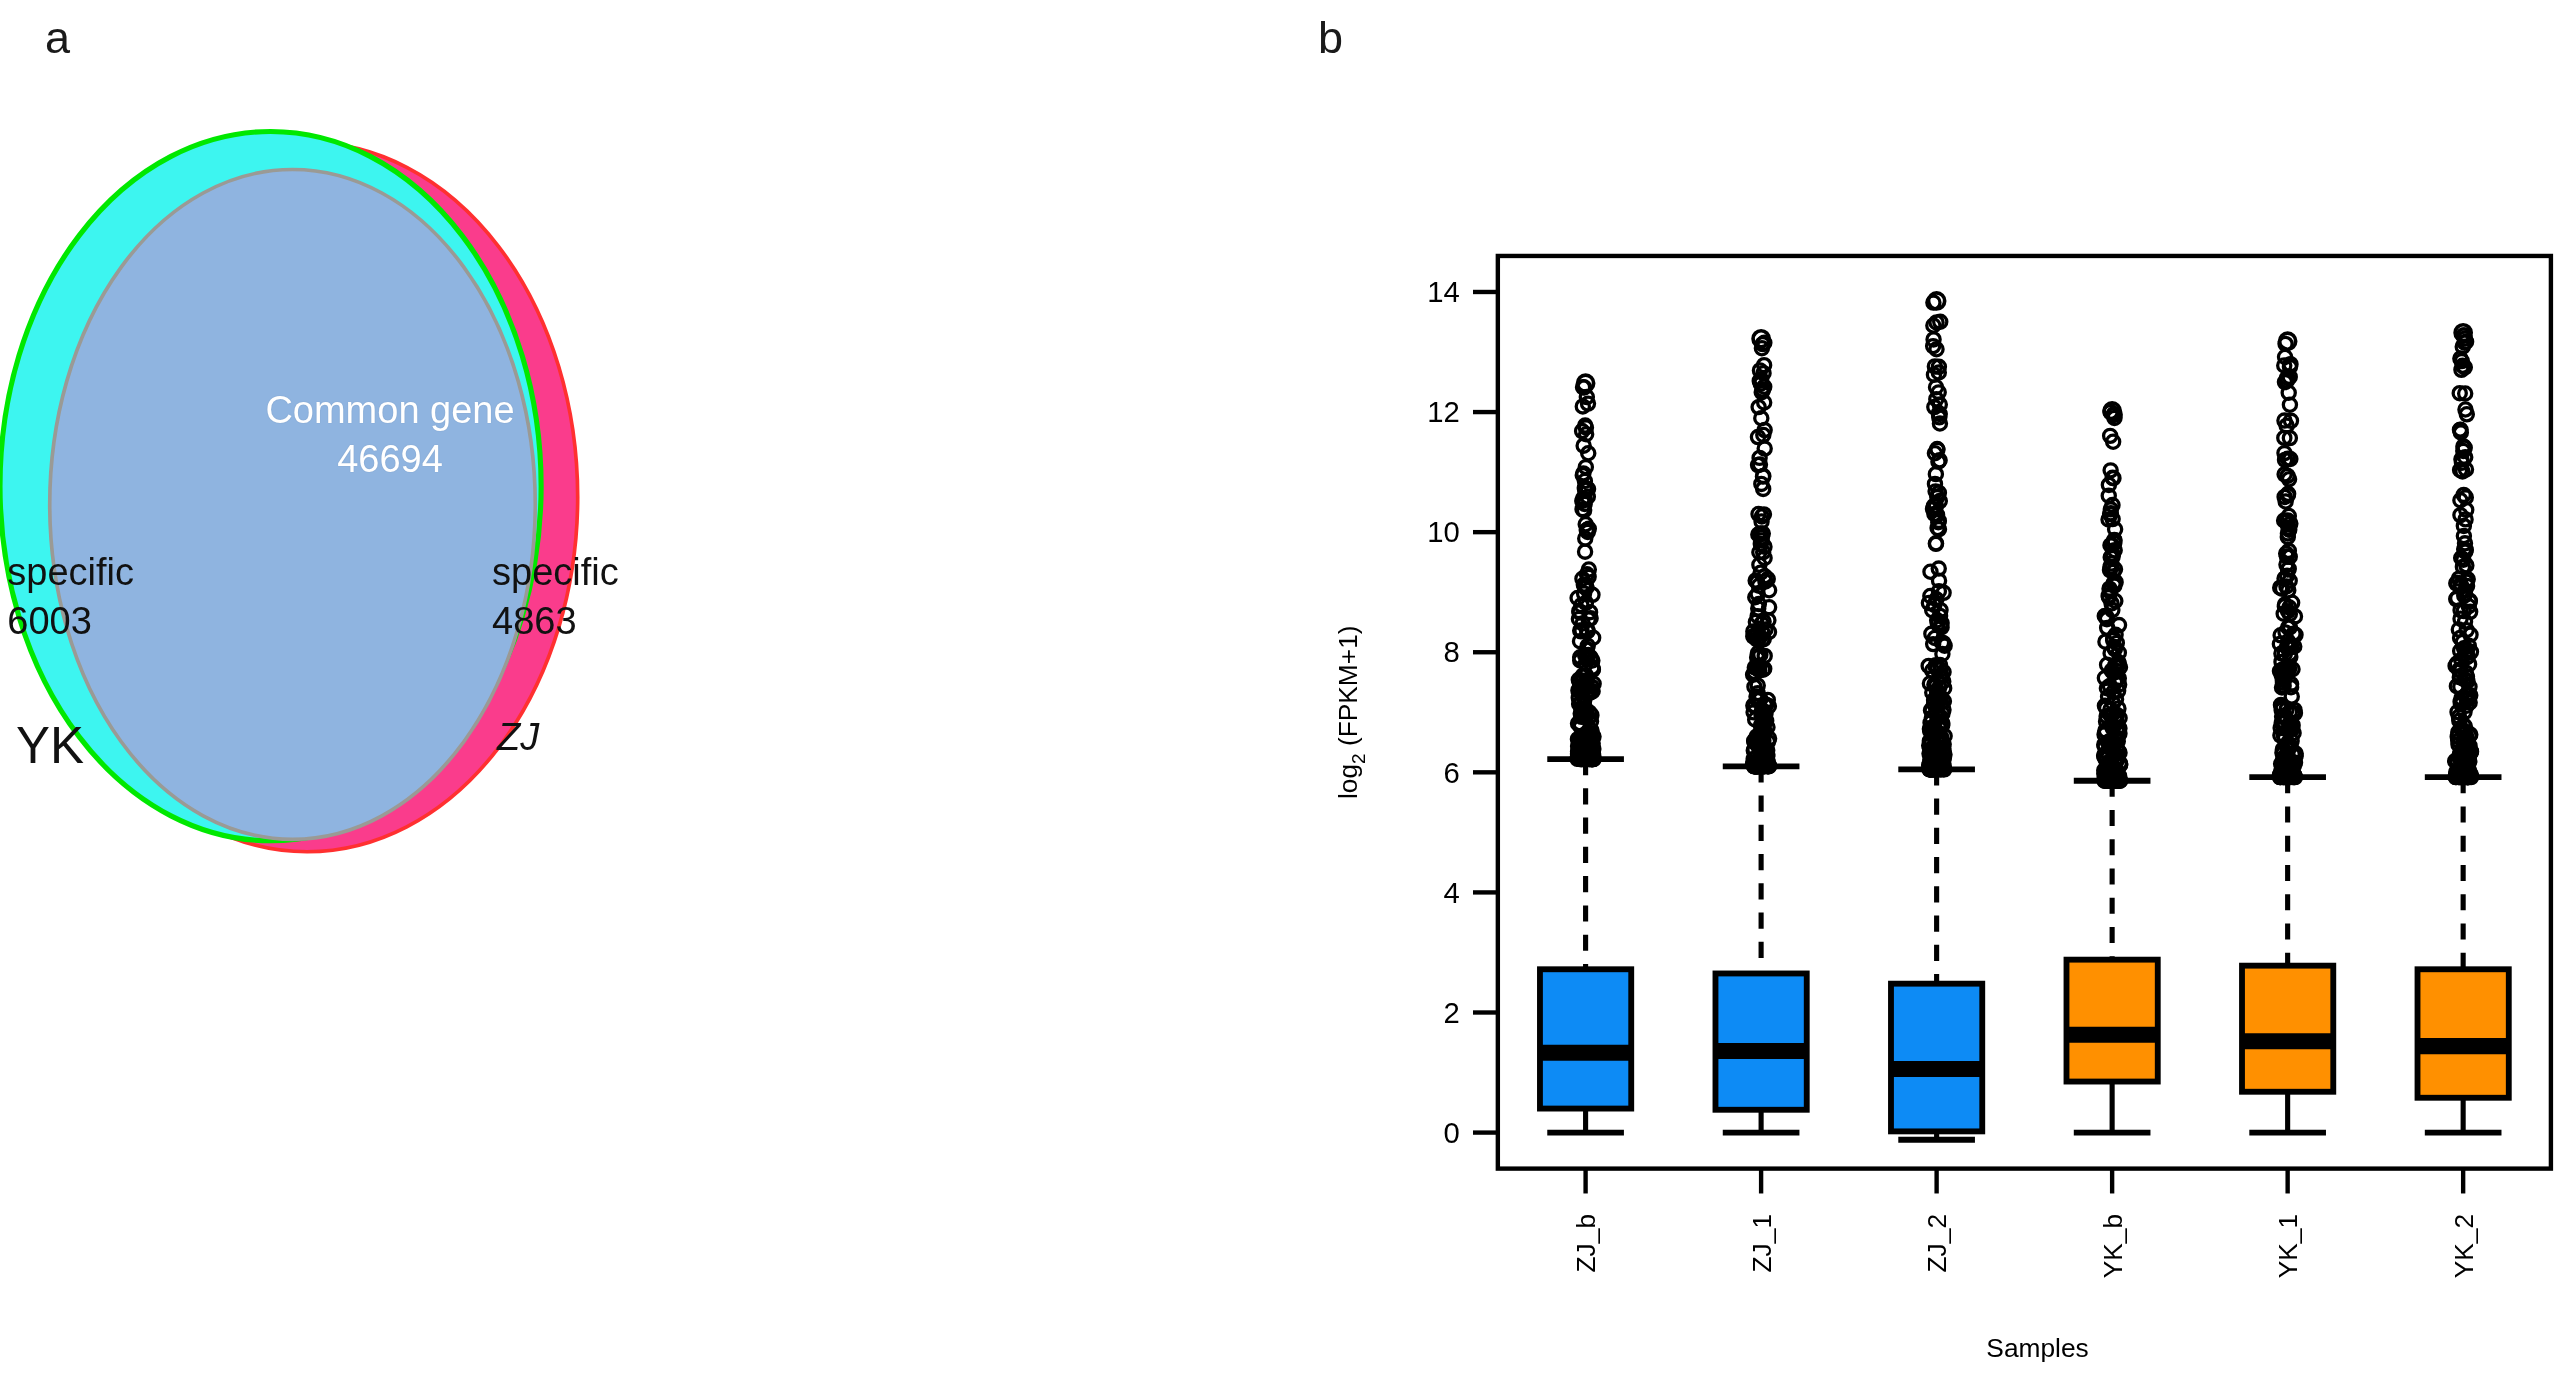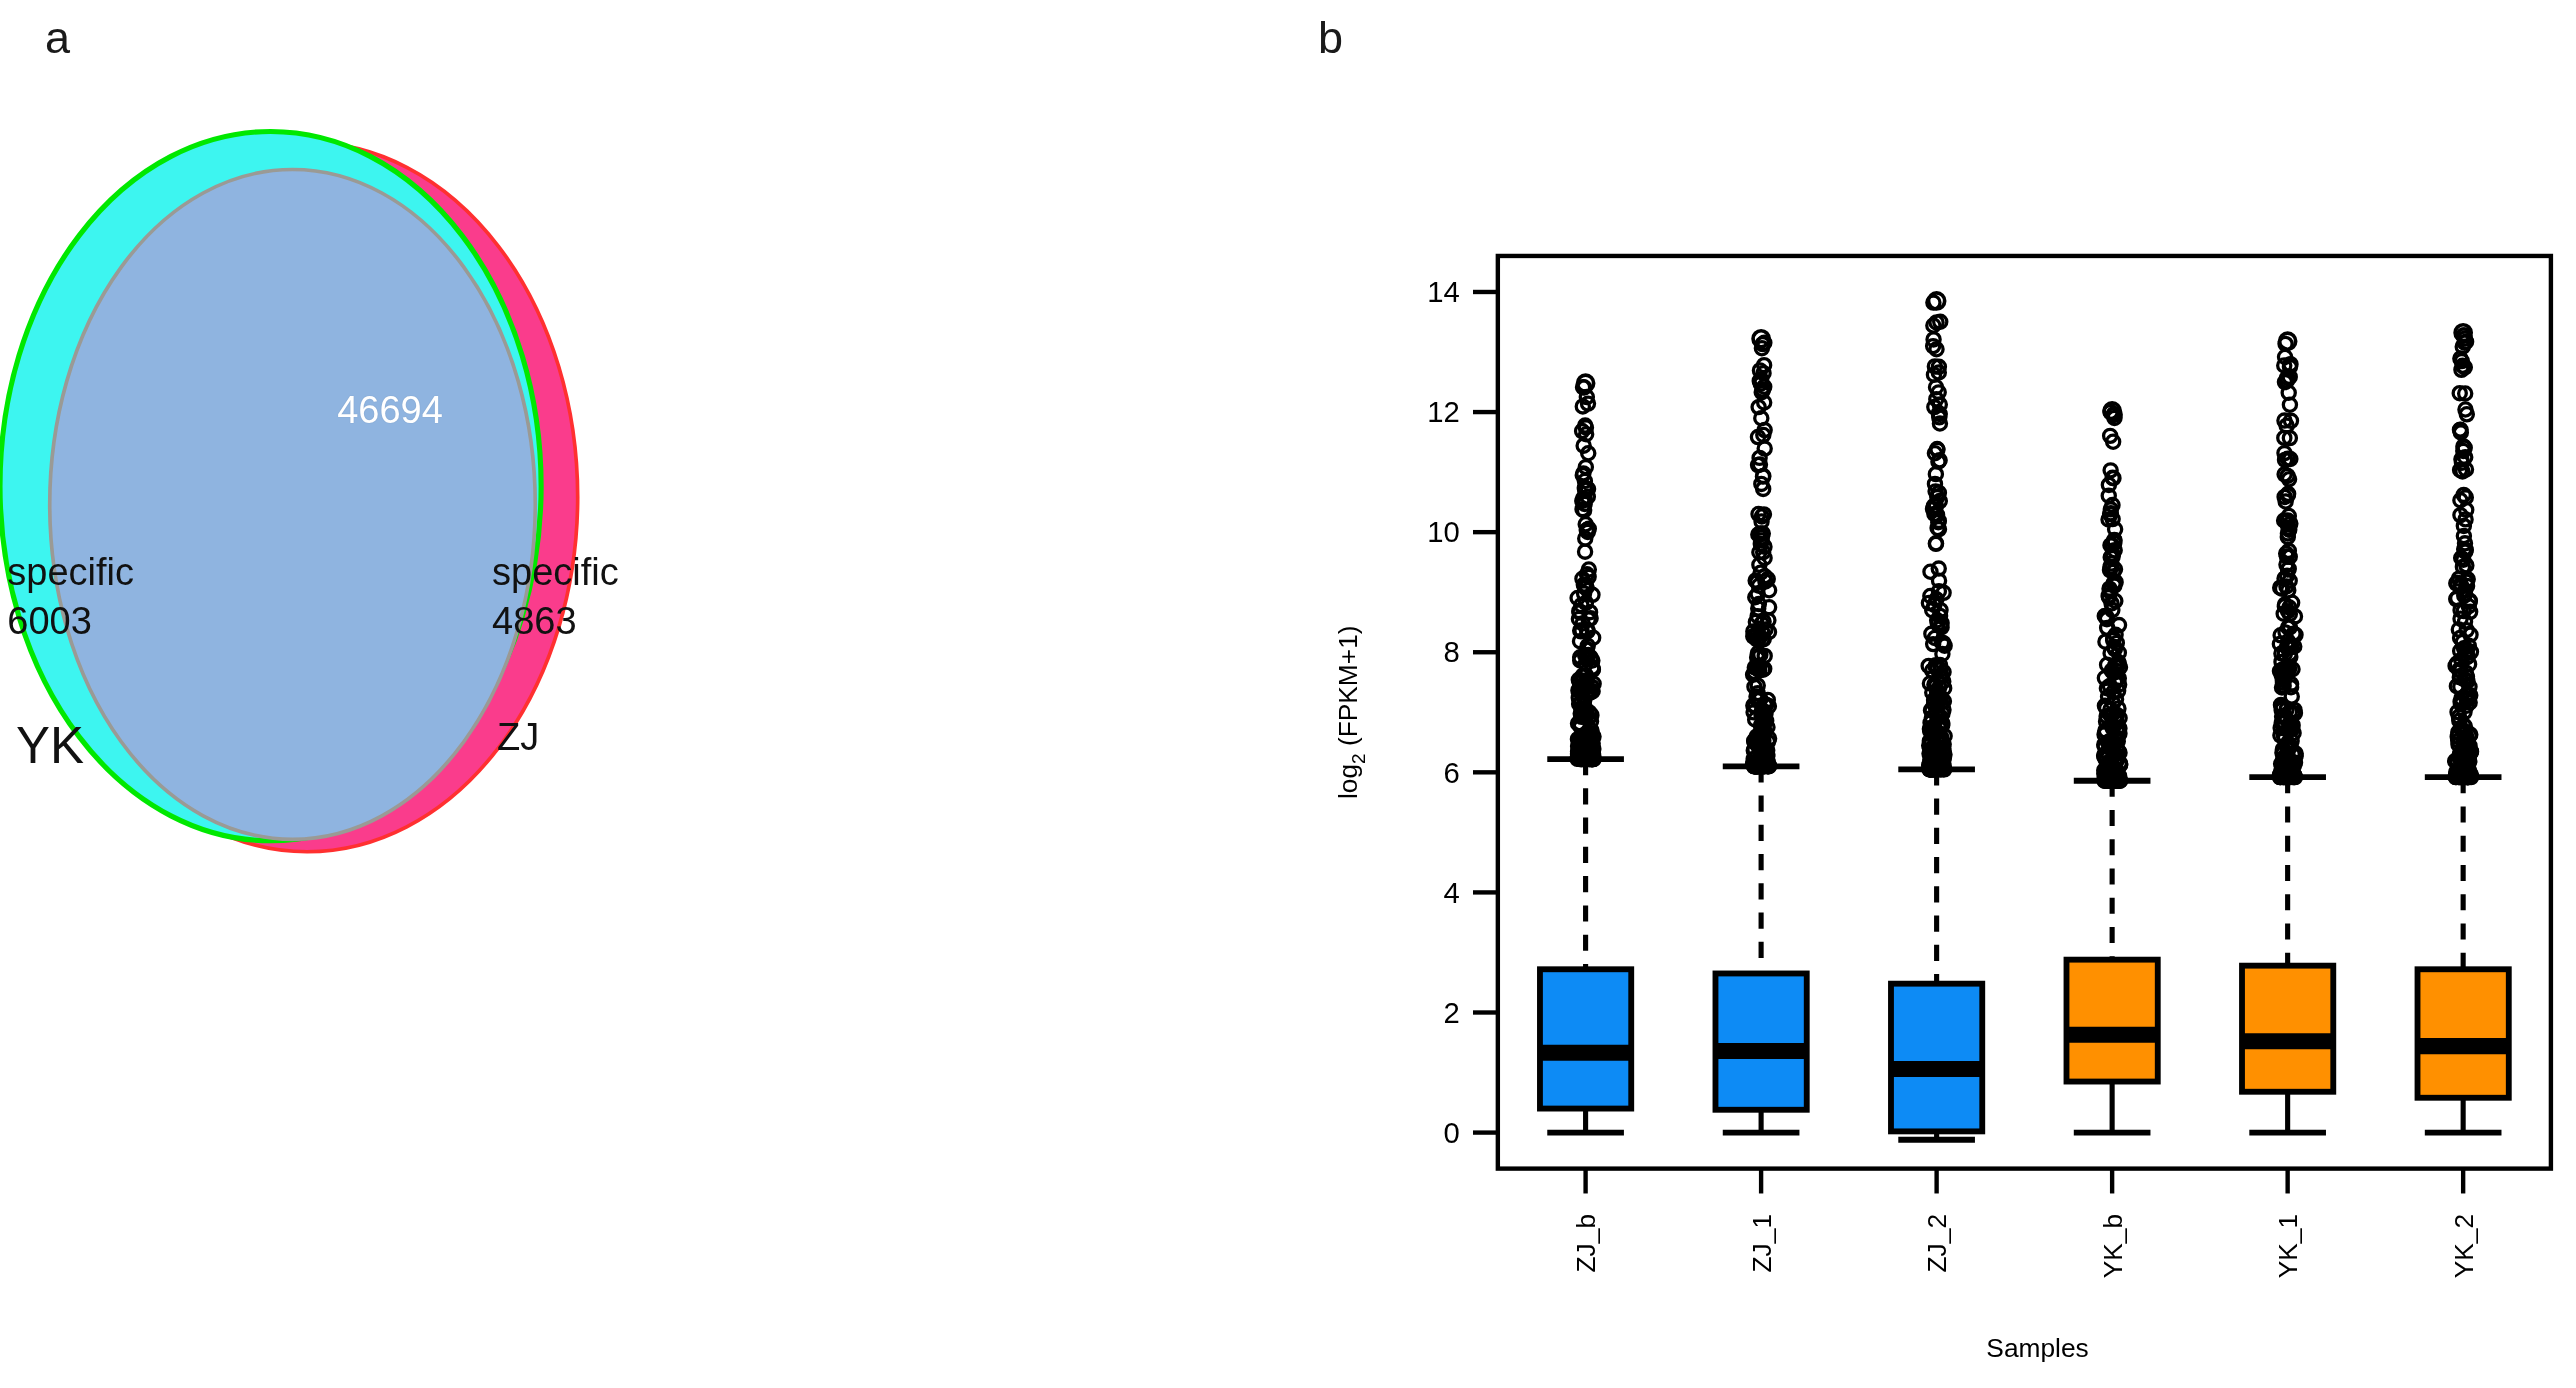--- a/index.html
+++ b/index.html
@@ -63,21 +63,21 @@
     position: absolute;
     font-size: 38px;
     line-height: 1.30;
     color: #111;
     text-align: left;
     font-family: "Liberation Sans", sans-serif;
   }
   #venn-left-specific  { left: 7.3px;  top: 479px; width: 176px; }
   #venn-right-specific { left: 492px; top: 479px; width: 176px; }
   #venn-left-group     { left: 16px;  top: 644px; width: 146px; font-size: 51px; }
-  #venn-right-group    { left: 497px; top: 644px; width: 146px; font-size: 38px; }
+  #venn-right-group    { left: 497px; top: 644px; width: 146px; font-size: 38px; font-style: italic; }
 
   
   #boxplot-area {
     position: absolute;
     left: 0; top: 0;
     width: 1289px; height: 1388px;
   }
   .bp-title {
     position: absolute;
     left: 0; top: 75px;
@@ -124,20 +124,21 @@
       <svg class="venn-svg" width="1287" height="1273" viewBox="0 0 1760 1740">
 
         <ellipse cx="420" cy="585" rx="370" ry="485" fill="#FA3C8C" stroke="#FF3030" stroke-width="5"></ellipse>
 
         <ellipse cx="370" cy="570" rx="370" ry="485" fill="#3DF5F0" stroke="#00E800" stroke-width="7"></ellipse>
 
         <ellipse cx="400" cy="595" rx="332" ry="458" fill="#8FB4E0" stroke="#9A9A95" stroke-width="5"></ellipse>
       </svg>
 
       <div class="venn-center-label">
+        <div>Common gene</div>
         <div>46694</div>
       </div>
 
       <div class="venn-side" id="venn-left-specific">
         <div>specific</div>
         <div>6003</div>
       </div>
 
       <div class="venn-side" id="venn-right-specific">
         <div>specific</div>

